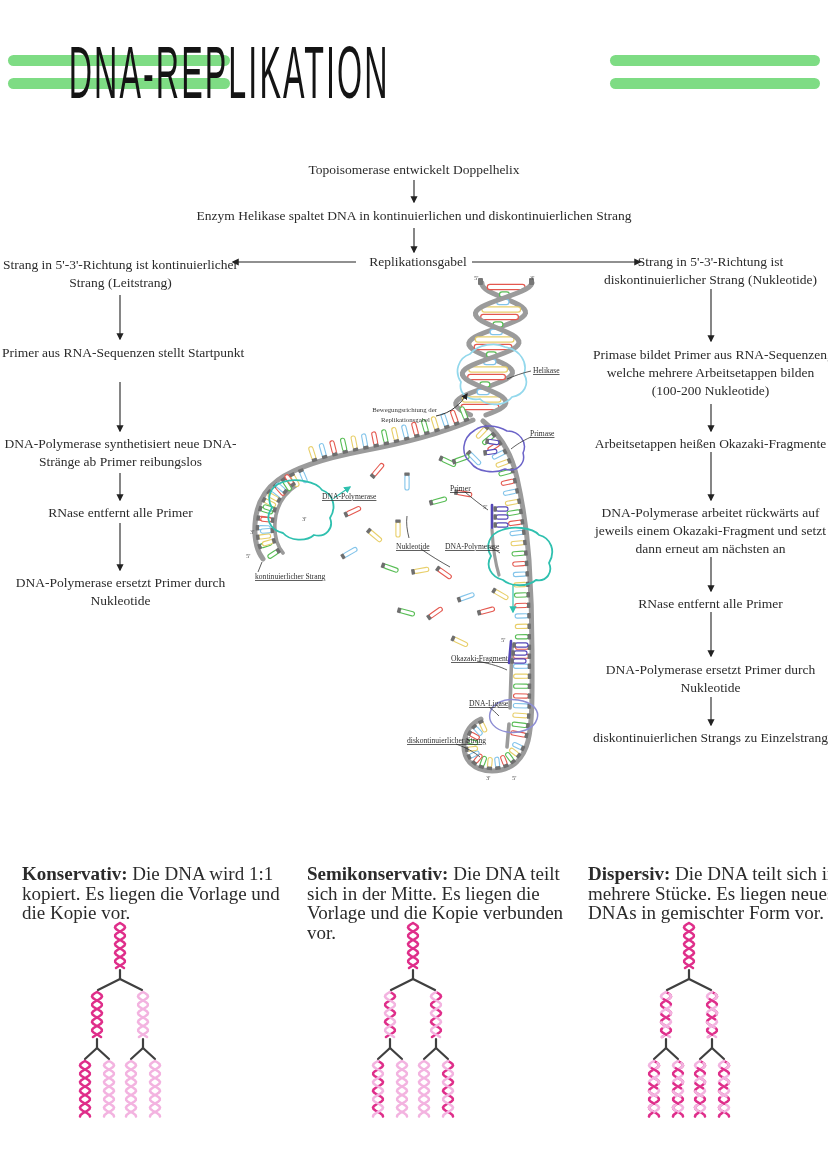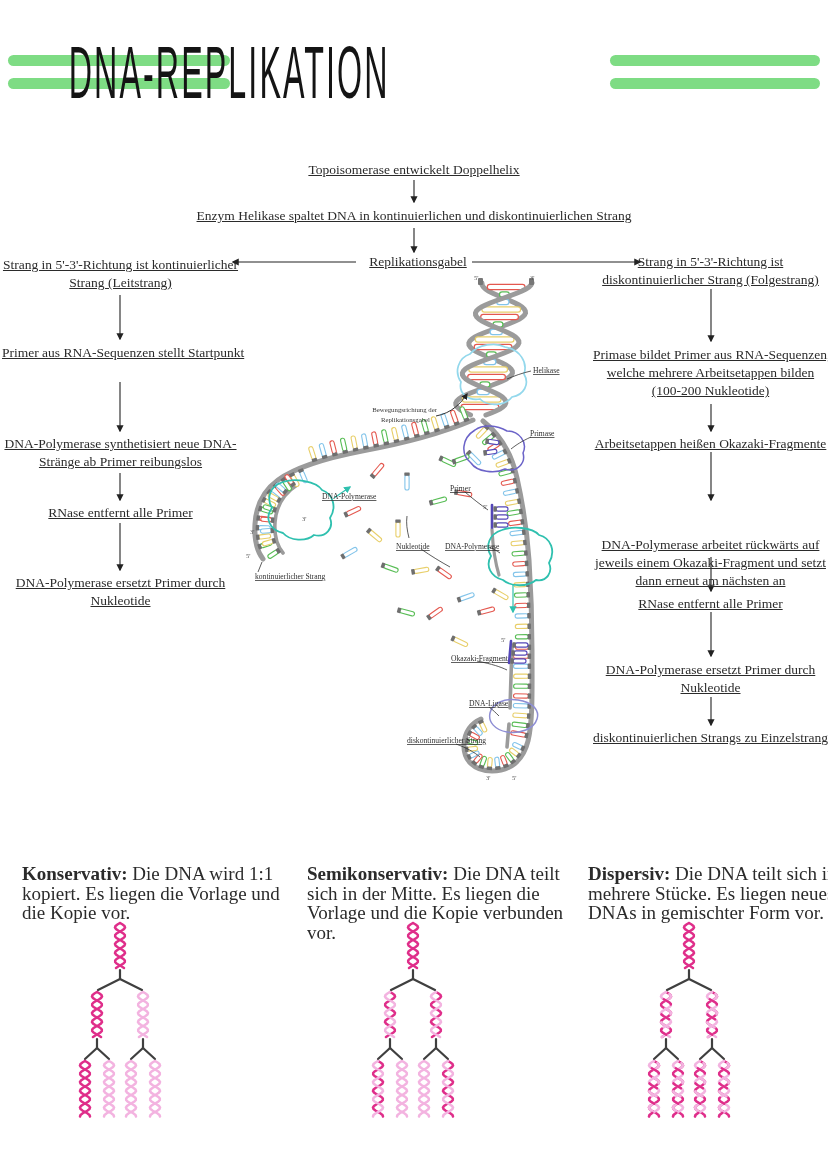--- a/index.html
+++ b/index.html
@@ -4,21 +4,21 @@
 <style>
   html,body{margin:0;padding:0;}
   body{width:828px;height:1171px;position:relative;background:#fff;overflow:hidden;
        font-family:"Liberation Serif",serif;color:#2b2b2b;}
   .bar{position:absolute;height:11px;border-radius:6px;}
   .title-wrap{position:absolute;left:0;right:0;top:28px;text-align:left;}
   .title-wrap span{display:inline-block;font-family:"Liberation Sans",sans-serif;
        font-size:46px;font-weight:400;letter-spacing:3px;color:#141414;
        transform:scale(0.70,1.62);transform-origin:center top;}
   .flow{position:absolute;text-align:center;font-size:13.5px;line-height:18px;white-space:nowrap;}
-  .flow div{white-space:nowrap;text-decoration:underline;}
+  .flow div{white-space:nowrap;}
   svg#scene{position:absolute;left:0;top:0;}
   svg text{font-family:"Liberation Serif",serif;}
   .dlabel{font-size:7.6px;fill:#2f2f2f;text-decoration:underline;}
   .dtiny{font-size:6.8px;fill:#3a3a3a;}
   .prime{font-size:6.6px;fill:#555;}
   .model{position:absolute;font-size:19px;line-height:19.5px;}
   .model strong{font-weight:bold;}
   .tree{position:absolute;}
 </style>
 </head>
@@ -617,31 +617,31 @@
 <div class="flow" style="left:2px;top:504px;width:237px;">
   <div>RNase entfernt alle Primer</div>
 </div>
 <div class="flow" style="left:2px;top:574px;width:237px;">
   <div>DNA-Polymerase ersetzt Primer durch</div>
     <div>Nukleotide</div>
 </div>
 
 <div class="flow" style="left:593px;top:253px;width:235px;">
   <div>Strang in 5'-3'-Richtung ist</div>
-    <div>diskontinuierlicher Strang (Folgestrang)</div>
+    <div>diskontinuierlicher Strang (Nukleotide)</div>
 </div>
 <div class="flow" style="left:593px;top:346px;width:235px;">
   <div>Primase bildet Primer aus RNA-Sequenzen,</div>
     <div>welche mehrere Arbeitsetappen bilden</div>
     <div>(100-200 Nukleotide)</div>
 </div>
 <div class="flow" style="left:593px;top:435px;width:235px;">
   <div>Arbeitsetappen heißen Okazaki-Fragmente</div>
 </div>
-<div class="flow" style="left:593px;top:504px;width:235px;margin-top:32px;">
+<div class="flow" style="left:593px;top:504px;width:235px;">
   <div>DNA-Polymerase arbeitet rückwärts auf</div>
     <div>jeweils einem Okazaki-Fragment und setzt</div>
     <div>dann erneut am nächsten an</div>
 </div>
 <div class="flow" style="left:593px;top:595px;width:235px;">
   <div>RNase entfernt alle Primer</div>
 </div>
 <div class="flow" style="left:593px;top:661px;width:235px;">
   <div>DNA-Polymerase ersetzt Primer durch</div>
     <div>Nukleotide</div>

